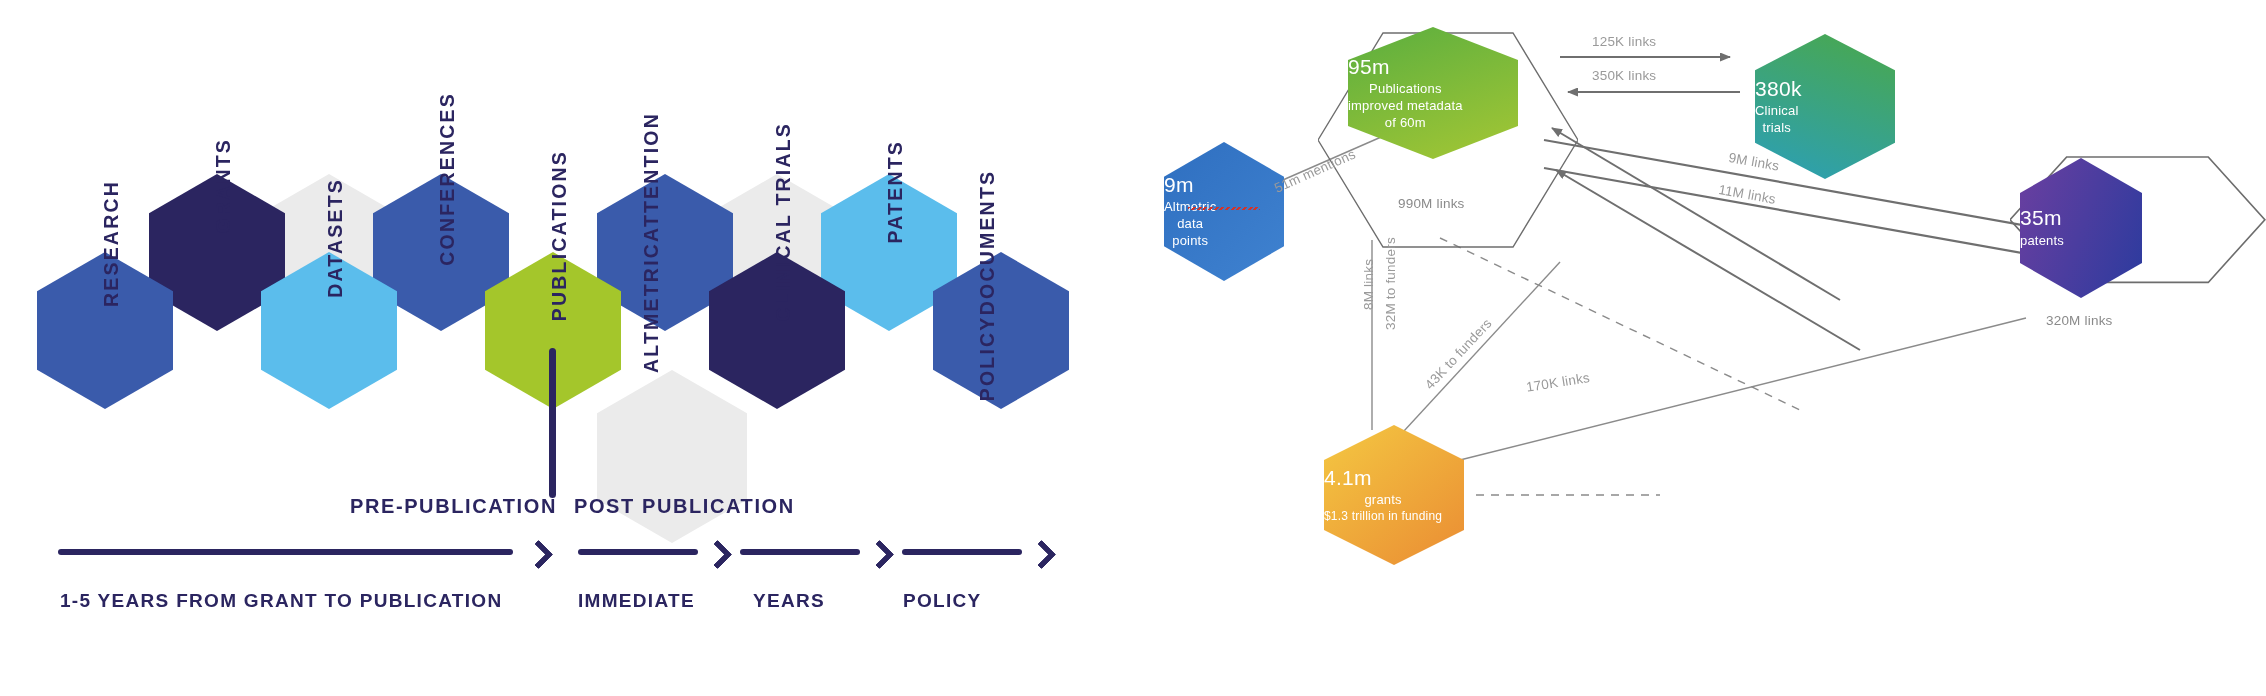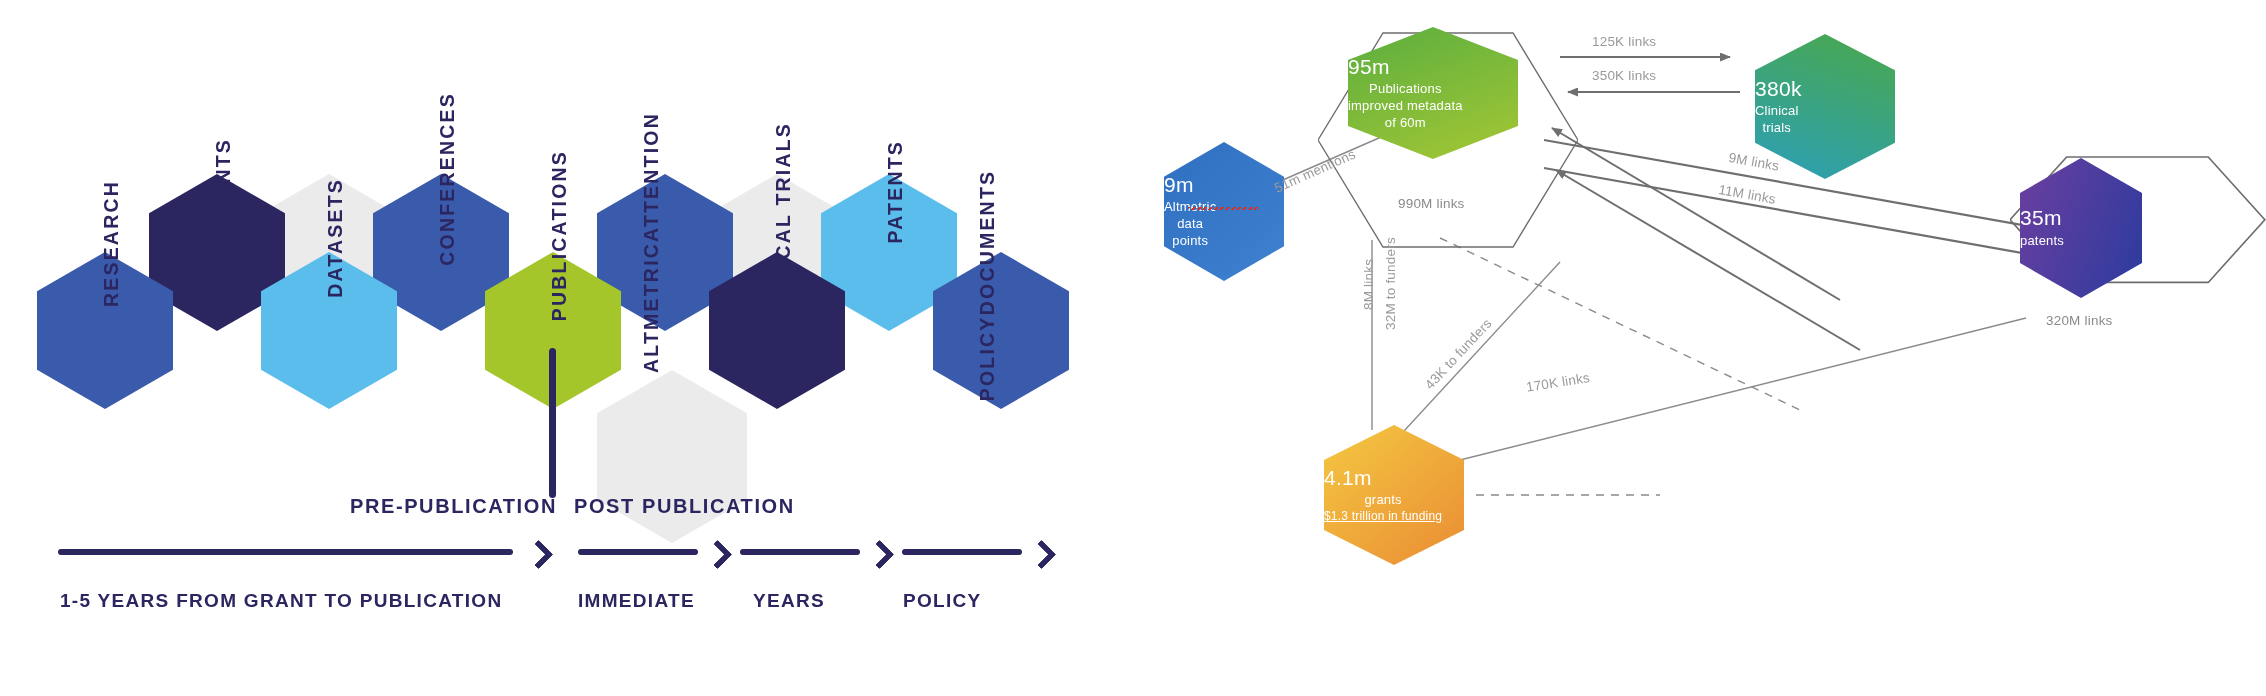--- a/index.html
+++ b/index.html
@@ -294,21 +294,21 @@
       <div class="node-big">35m</div>
       <div class="node-sub">patents</div>
     </div>
     <div class="outline-label" style="left:906px; top:313px;">320M links</div>
 
     <div class="node-hex" style="left:184px; top:425px; width:140px; height:140px;
                 background:linear-gradient(140deg,#f4c842,#ea8c33);">
       <div class="node-big">4.1m</div>
       <div class="node-sub">
         <div>grants</div>
-        <div style="font-size:12px;text-decoration:underline;">$1.3 trillion in funding</div>
+        <div style="font-size:12px;">$1.3 trillion in funding</div>
       </div>
     </div>
 
 
     <div class="edge-label" style="left:132px; top:182px; transform:rotate(-24deg);">51m mentions</div>
 
     <div class="edge-label" style="left:452px; top:34px;">125K links</div>
 
     <div class="edge-label" style="left:452px; top:68px;">350K links</div>
 

